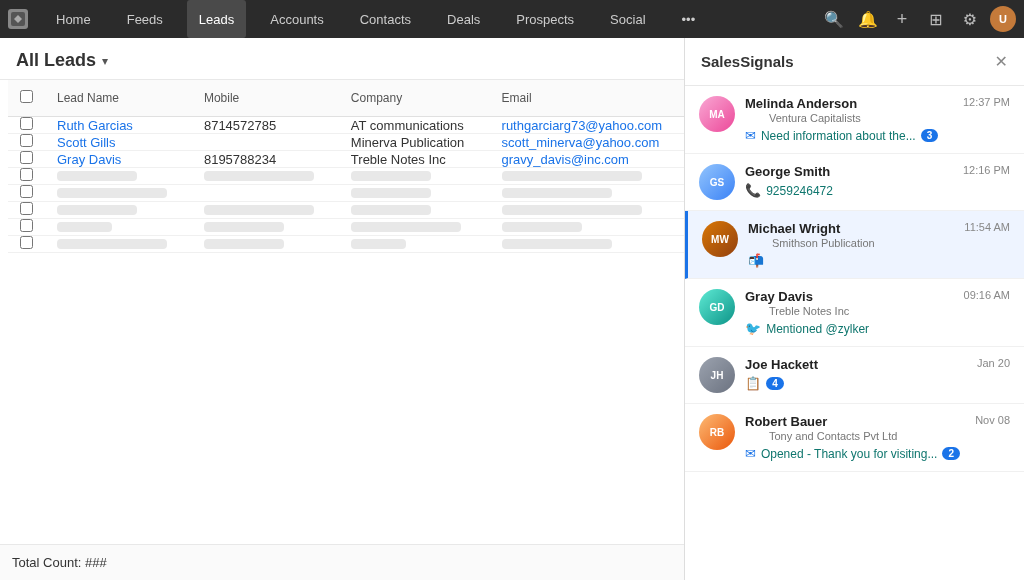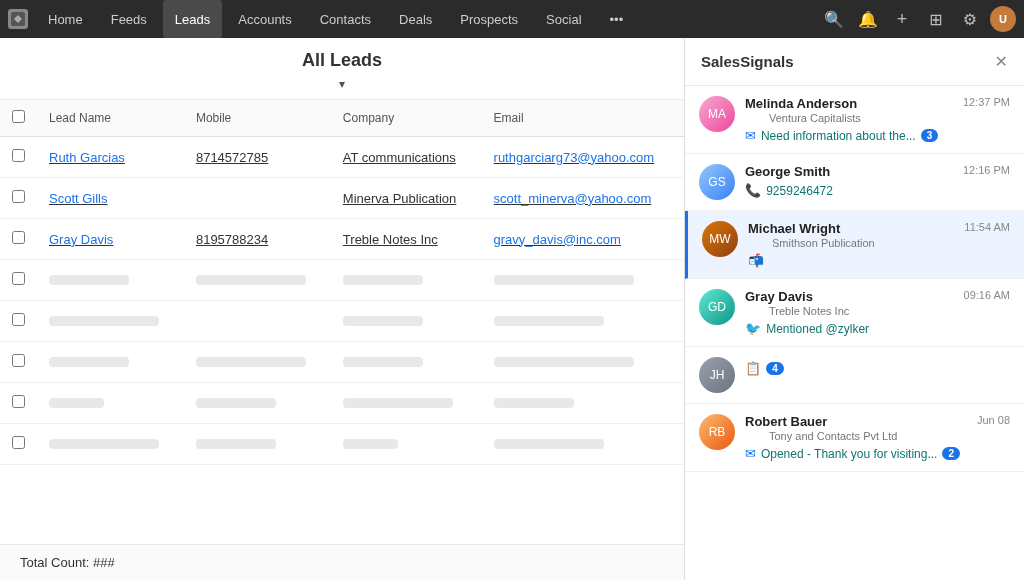--- a/index.html
+++ b/index.html
@@ -1,20 +1,20 @@
 <!DOCTYPE html>
 <html><head>
   <meta charset="utf-8">
   <style>
     * { margin: 0; padding: 0; box-sizing: border-box; }
     body { font-family: -apple-system, BlinkMacSystemFont, 'Segoe UI', sans-serif; font-size: 13px; background: #f0f0f0; width: 1024px; height: 580px; overflow: hidden; }
 
     
     .topnav {
-      display: flex; align-items: center; background: #2b2b2b; height: 38px; padding: 0 8px; gap: 4px;
+      display: flex; align-items: center; background: #2b2b2b; height: 38px; padding: 0 8px; gap: 12px;
     }
     .topnav-logo {
       width: 20px; height: 20px; background: #888; border-radius: 3px; margin-right: 4px; display: flex; align-items: center; justify-content: center;
     }
     .topnav-logo svg { width: 14px; height: 14px; }
     .nav-item {
       color: #ccc; padding: 0 12px; height: 38px; display: flex; align-items: center; font-size: 13px; cursor: pointer; border-radius: 3px;
     }
     .nav-item.active { background: #4a4a4a; color: #fff; border-radius: 3px; }
     .nav-spacer { flex: 1; }
@@ -26,55 +26,55 @@
       width: 26px; height: 26px; border-radius: 50%; background: #c47a3a; display: flex; align-items: center; justify-content: center; color: white; font-size: 11px; font-weight: bold;
     }
 
     
     .main-area { display: flex; height: calc(580px - 38px); }
 
     
     .left-panel { flex: 1; background: #fff; display: flex; flex-direction: column; overflow: hidden; }
 
     .left-header { padding: 12px 16px 8px; border-bottom: 1px solid #e8e8e8; }
-    .all-leads-row { display: flex; align-items: center; gap: 6px; flex-direction: column; }
+    .all-leads-row { display: flex; align-items: center; gap: 6px; }
     .all-leads-title { font-size: 18px; font-weight: 600; color: #333; }
     .dropdown-arrow { color: #555; font-size: 12px; cursor: pointer; }
 
     
     .table-wrap { flex: 1; overflow: auto; }
-    table { width: 100%; border-collapse: collapse; }
+    table { width: 100%; border-collapse: collapse; margin-left: 8px; }
     thead tr { background: #fafafa; border-bottom: 1px solid #e0e0e0; }
     thead th { padding: 10px 12px; text-align: left; font-weight: 500; color: #555; font-size: 12px; white-space: nowrap; }
     tbody tr { border-bottom: 1px solid #f0f0f0; }
-    td { padding: 12px 12px; color: #333; font-size: 13px; text-decoration: underline; }
+    td { padding: 0 12px; color: #333; font-size: 13px; }
     .lead-link { color: #1a73e8; cursor: pointer; text-decoration: none; }
     .checkbox-cell { width: 30px; }
     .checkbox-cell input { cursor: pointer; }
     .skeleton { height: 10px; background: #e8e8e8; border-radius: 4px; display: inline-block; }
 
-    .total-count { padding: 10px 20px; border-top: 1px solid #e8e8e8; font-size: 13px; color: #333; background: #fafafa; }
+    .total-count { padding: 10px 12px; border-top: 1px solid #e8e8e8; font-size: 13px; color: #333; background: #fafafa; }
 
     
     .right-panel {
       width: 340px; background: #fff; border-left: 1px solid #ddd; display: flex; flex-direction: column; overflow: hidden;
     }
     .signals-header {
       display: flex; align-items: center; justify-content: space-between; padding: 14px 16px; border-bottom: 1px solid #e8e8e8;
     }
     .signals-title { font-size: 15px; font-weight: 700; color: #333; }
     .close-btn { cursor: pointer; color: #888; font-size: 16px; }
 
     .signals-list { flex: 1; overflow-y: auto; }
     .signal-item {
       display: flex; align-items: flex-start; padding: 10px 14px; border-bottom: 1px solid #f0f0f0; gap: 10px; cursor: pointer;
     }
     .signal-item.active { background: #eef4ff; border-left: 3px solid #1a73e8; }
     .signal-avatar {
-      width: 36px; height: 36px; border-radius: 50%; flex-shrink: 0; overflow: hidden; display: flex; align-items: center; justify-content: center; font-size: 12px; font-weight: normal; color: white; text-align: right;
+      width: 36px; height: 36px; border-radius: 50%; flex-shrink: 0; overflow: hidden; display: flex; align-items: center; justify-content: center; font-size: 10px; font-weight: bold; color: white; text-align: right;
     }
     .signal-body { flex: 1; min-width: 0; }
     .signal-top { display: flex; justify-content: space-between; align-items: flex-start; }
     .signal-name { font-weight: 600; font-size: 13px; color: #222; }
     .signal-time { font-size: 11px; color: #888; white-space: nowrap; margin-left: 6px; }
     .signal-company { font-size: 11px; color: #777; margin-top: 1px; margin-left: 24px; }
     .signal-detail { display: flex; align-items: center; gap: 5px; margin-top: 4px; }
     .signal-detail-text { font-size: 12px; color: #0f766e; white-space: nowrap; overflow: hidden; text-overflow: ellipsis; max-width: 200px; }
     .signal-badge {
       background: #1a73e8; color: white; border-radius: 10px; font-size: 10px; padding: 1px 6px; font-weight: 600; flex-shrink: 0;
@@ -292,32 +292,36 @@
       <div class="signal-detail">
         <span class="signal-icon icon-twitter">🐦</span>
         <span class="signal-detail-text">Mentioned @zylker</span>
 
       </div>
     </div>
   </div>
         <div class="signal-item">
     <div class="signal-avatar av-gray">JH</div>
     <div class="signal-body">
+      <div class="signal-top">
+        <span class="signal-name">Joe Hackett</span>
+        <span class="signal-time">Jan 20</span>
+      </div>
       <div class="signal-detail">
         <span class="signal-icon icon-survey">📋</span>
         <span class="signal-badge">4</span>
       </div>
     </div>
   </div>
         <div class="signal-item">
     <div class="signal-avatar av-orange">RB</div>
     <div class="signal-body">
       <div class="signal-top">
         <span class="signal-name">Robert Bauer</span>
-        <span class="signal-time">Jun 08</span>
+        <span class="signal-time">Nov 08</span>
       </div>
       <div class="signal-company">Tony and Contacts Pvt Ltd</div>
       <div class="signal-detail">
         <span class="signal-icon icon-mail">✉</span>
         <span class="signal-detail-text">Opened - Thank you for visiting...</span>
         <span class="signal-badge">2</span>
       </div>
     </div>
   </div>
       </div>

